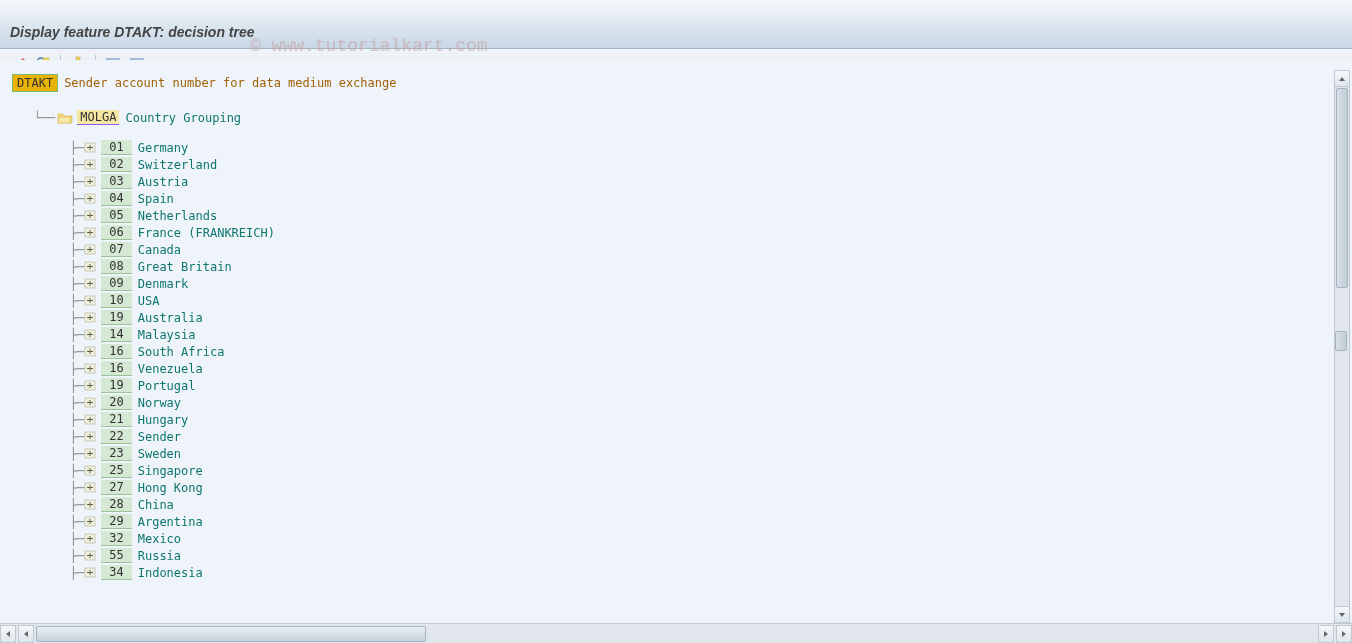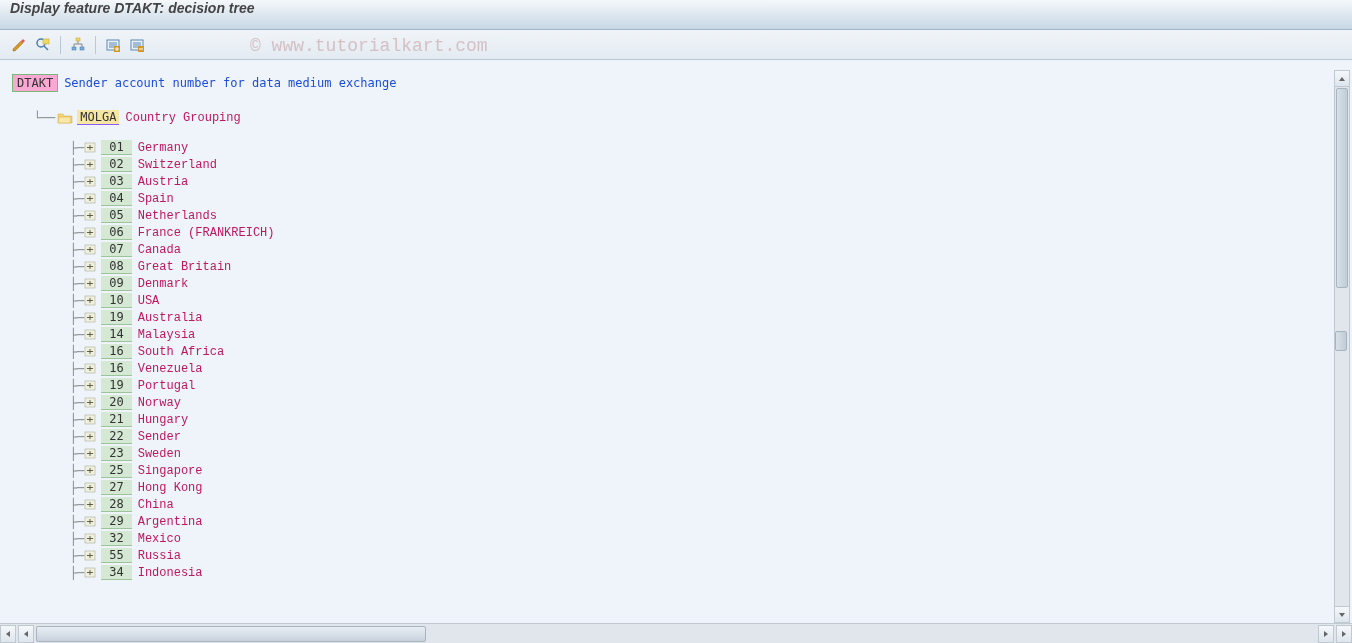--- a/index.html
+++ b/index.html
@@ -12,22 +12,22 @@
       font-size: 12px;
       background: #e8eef5;
       width: 1352px;
       height: 643px;
       overflow: hidden;
       position: relative;
     }
     .title-bar {
       background: linear-gradient(to bottom, #f5f8fb 0%, #dde7f0 50%, #c8d7e6 100%);
       border-bottom: 1px solid #a0b5c8;
-      height: 30px;
-      padding: 0 10px;
+      height: 47px;
+      padding: 24px 10px;
       font-weight: bold;
       font-style: italic;
       color: #444;
       font-size: 14px;
     }
     .toolbar {
       background: linear-gradient(to bottom, #f0f4f8 0%, #e3ebf2 100%);
       border-bottom: 1px solid #b8c8d6;
       height: 30px;
       display: flex;
@@ -72,28 +72,28 @@
       font-size: 12px;
       color: #333;
     }
     .tree-root-line {
       display: flex;
       align-items: center;
       padding: 4px 0 4px 4px;
       white-space: pre;
     }
     .root-badge {
-      background: #f9a8d4;
+      background: #eab308;
       border: 1px solid #7ab87a;
       padding: 1px 4px;
       color: #333;
       margin-right: 6px;
     }
     .root-desc {
-      color: #1d4ed8;
+      color: #a16207;
     }
     .status-text {
       margin-left: 140px;
       color: #333;
     }
     .level1-line {
       display: flex;
       align-items: center;
       padding: 2px 0 2px 4px;
       white-space: pre;
@@ -136,22 +136,21 @@
       background: #d4e8d4;
       border-bottom: 1px solid #9bc49b;
       padding: 0 8px;
       color: #333;
       margin-right: 6px;
       min-width: 19px;
       text-align: left;
       display: inline-block;
     }
     .country-label {
-      color: #be185d;
-      font-family: Liberation Mono, monospace;
+      color: #0f766e;
     }
     .v-scrollbar {
       position: absolute;
       top: 10px;
       right: 2px;
       bottom: 0;
       width: 16px;
       background: #e0e6ec;
       border: 1px solid #c0c8d0;
     }

